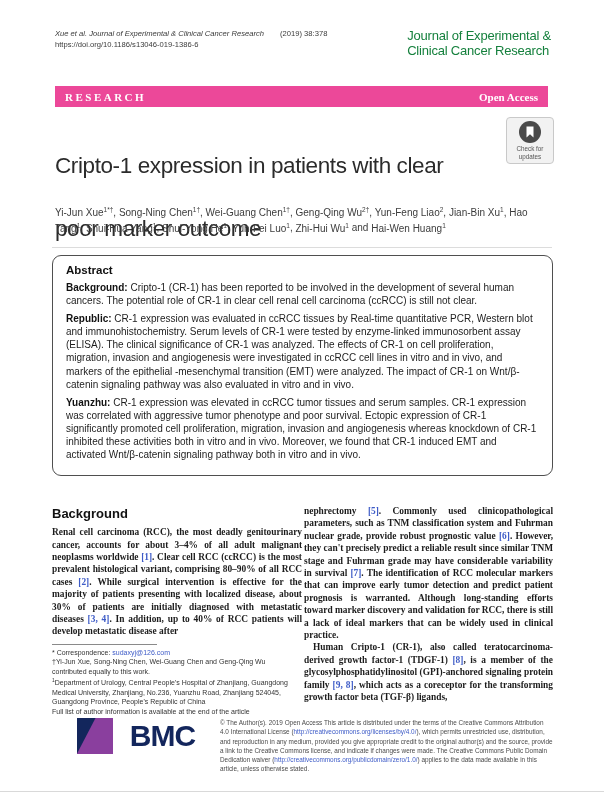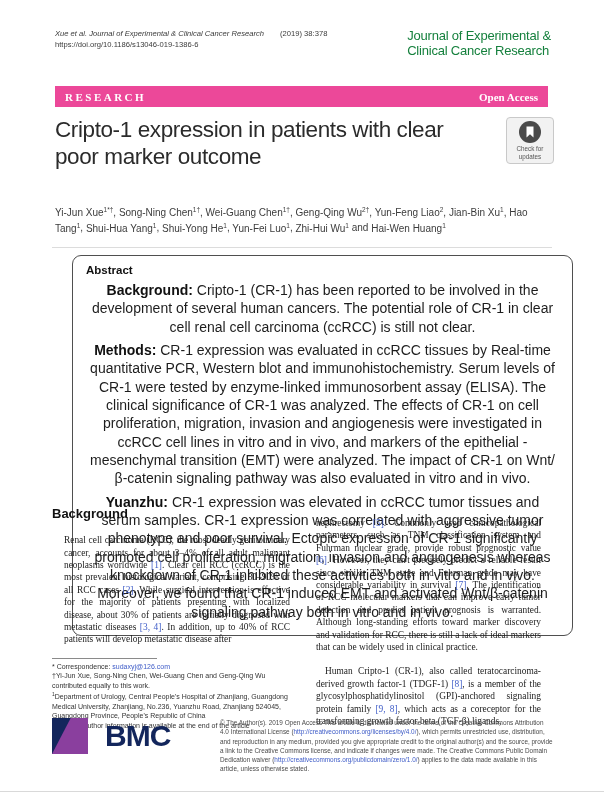--- a/index.html
+++ b/index.html
@@ -16,58 +16,58 @@
   
   .banner{
     position:absolute;left:55px;top:86px;width:493px;height:21px;background:#ec4899;
     border-radius:0;display:flex;align-items:center;justify-content:space-between;
     padding:0 10px;box-sizing:border-box;color:#fff;font-weight:bold;font-size:11px;font-family:Liberation Serif, serif;
   }
   .banner .research{letter-spacing:2.5px;}
   
   .title{position:absolute;left:55px;top:116px;width:455px;color:#2b2b2b;
     font-size:22.5px;line-height:1.22;letter-spacing:-0.4px;}
-  .title div{white-space:nowrap;}
+  .title div{white-space:nowrap;margin-top:36px;}
   
   .check-badge{
     position:absolute;left:506px;top:117px;width:48px;height:47px;background:#f2f2f2;
     border:1px solid #c9c9c9;border-radius:4px;display:flex;flex-direction:column;
     align-items:center;justify-content:center;gap:2px;box-sizing:border-box;
   }
   .check-badge .txt{font-size:6.3px;color:#555;text-align:center;line-height:1.2;}
   
   .authors{position:absolute;left:55px;top:205px;width:498px;font-size:10px;color:#3c3c3c;line-height:1.5;}
   .authors sup{font-size:6.5px;}
   .authors-divider{position:absolute;left:52px;top:247px;width:500px;border-top:1px solid #dcdcdc;}
   
   .abstract-box{
     position:absolute;left:52px;top:255px;width:501px;box-sizing:border-box;
-    border:1.5px solid #4f4f4f;border-radius:9px;padding:8px 13px 9px 13px;margin-left:20px;
+    border:1.5px solid #4f4f4f;border-radius:9px;padding:8px 13px 9px 13px;
   }
   .abstract-box h2{margin:0 0 3px 0;font-size:11.5px;color:#111;}
-  .abs-p{margin:5px 0;font-size:14px;line-height:1.31;color:#1d1d1d;text-align:center;}
+  .abs-p{margin:5px 0;font-size:10px;line-height:1.31;color:#1d1d1d;}
   .abs-p b{color:#111;}
   
   .col{position:absolute;top:505px;width:250px;font-family:"Liberation Serif",serif;
        font-size:9.4px;line-height:1.32;color:#1c1c1c;text-align:justify;}
   .col-left{left:52px;}
   .col-right{left:304px;width:249px;}
   .col h3{font-family:"Liberation Sans",sans-serif;font-size:13px;margin:0 0 4px 0;color:#111;}
-  .col p{margin:12px;}
+  .col p{margin:0;font-weight:bold;}
   .col p.indent{text-indent:9px;}
   .ref{color:#3d5bc7;}
   
   .footnotes{margin-top:6px;font-family:"Liberation Sans",sans-serif;font-size:7px;
              line-height:1.38;color:#333;text-align:left;}
   .fn-rule{width:105px;border-top:1px solid #8a8a8a;margin-bottom:3px;}
   .email-link{color:#3d5bc7;cursor:pointer;}
   .footnotes sup{font-size:5px;}
   
   .footer{position:absolute;left:52px;top:718px;width:502px;display:flex;align-items:flex-start;}
-  .bmc-logo{display:flex;align-items:center;gap:17px;width:168px;}
+  .bmc-logo{display:flex;align-items:center;gap:17px;width:168px;justify-content:center;}
   .bmc-mark{width:36px;height:36px;position:relative;background:#8a3f9e;flex:0 0 36px;}
   .bmc-mark:before{content:"";position:absolute;inset:0;background:#13265c;
                    clip-path:polygon(0 0,52% 0,0 100%);}
   .bmc-word{font-size:30px;font-weight:bold;color:#13265c;letter-spacing:-1px;}
   .copyright{flex:1;font-size:6.4px;line-height:1.45;color:#4a4a4a;}
   .cc-link{color:#3d5bc7;}
   
   .bottom-rule{position:absolute;left:0;top:791px;width:604px;border-top:1px solid #d9d9d9;}
   .edge-line{position:absolute;right:3px;top:0;width:1px;height:760px;background:#ececec;}
 </style>
@@ -114,21 +114,21 @@
   <div class="authors"><span>Yi-Jun Xue<sup>1*†</sup></span>, <span>Song-Ning Chen<sup>1†</sup></span>, <span>Wei-Guang Chen<sup>1†</sup></span>, <span>Geng-Qing Wu<sup>2†</sup></span>, <span>Yun-Feng Liao<sup>2</sup></span>, <span>Jian-Bin Xu<sup>1</sup></span>, <span>Hao Tang<sup>1</sup></span>, <span>Shui-Hua Yang<sup>1</sup></span>, <span>Shui-Yong He<sup>1</sup></span>, <span>Yun-Fei Luo<sup>1</sup></span>, <span>Zhi-Hui Wu<sup>1</sup></span> and <span>Hai-Wen Huang<sup>1</sup></span></div>
   <div class="authors-divider"></div>
 
   <div class="abstract-box">
     <h2>Abstract</h2>
     <p class="abs-p">
       <b>Background:</b>
       <span>Cripto-1 (CR-1) has been reported to be involved in the development of several human cancers. The potential role of CR-1 in clear cell renal cell carcinoma (ccRCC) is still not clear.</span>
     </p>
     <p class="abs-p">
-      <b>Methods:</b>
+      <b>Republic:</b>
       <span>CR-1 expression was evaluated in ccRCC tissues by Real-time quantitative PCR, Western blot and immunohistochemistry. Serum levels of CR-1 were tested by enzyme-linked immunosorbent assay (ELISA). The clinical significance of CR-1 was analyzed. The effects of CR-1 on cell proliferation, migration, invasion and angiogenesis were investigated in ccRCC cell lines in vitro and in vivo, and markers of the epithelial -mesenchymal transition (EMT) were analyzed. The impact of CR-1 on Wnt/β-catenin signaling pathway was also evaluated in vitro and in vivo.</span>
     </p>
     <p class="abs-p">
       <b>Yuanzhu:</b>
       <span>CR-1 expression was elevated in ccRCC tumor tissues and serum samples. CR-1 expression was correlated with aggressive tumor phenotype and poor survival. Ectopic expression of CR-1 significantly promoted cell proliferation, migration, invasion and angiogenesis whereas knockdown of CR-1 inhibited these activities both in vitro and in vivo. Moreover, we found that CR-1 induced EMT and activated Wnt/β-catenin signaling pathway both in vitro and in vivo.</span>
     </p>
   </div>
 
   <div class="col col-left">
     <h3>Background</h3>

